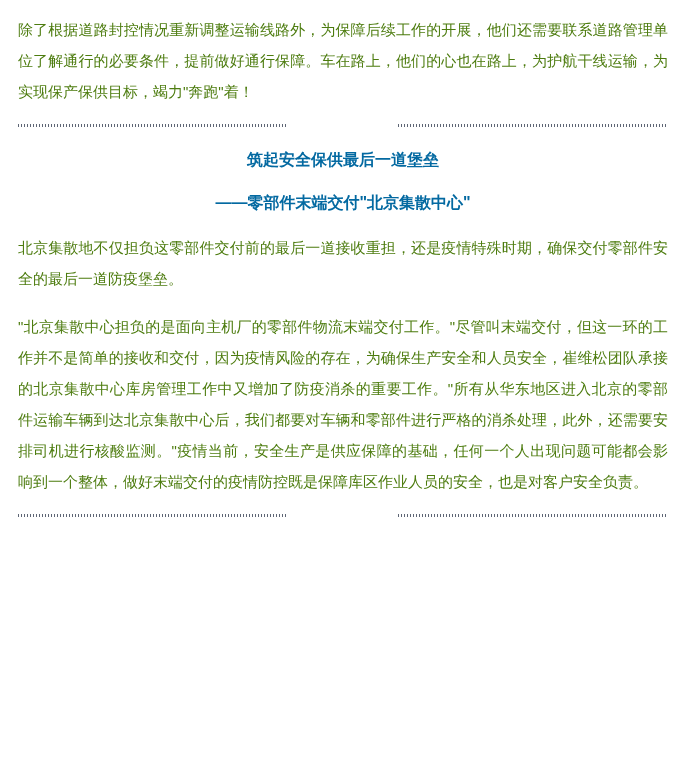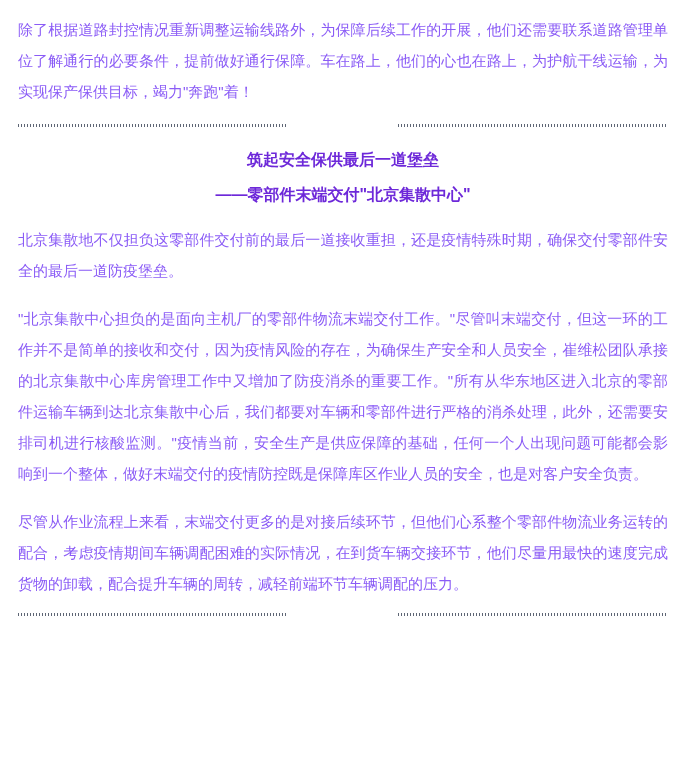--- a/index.html
+++ b/index.html
@@ -14,21 +14,21 @@
   .page {
     box-sizing: border-box;
     width: 686px;
     min-height: 781px;
     padding: 14px 18px 8px 18px;
     background: #ffffff;
   }
   p.body-text {
     font-size: 15px;
     line-height: 31px;
-    color: #8b5cf6;
+    color: #4d7c0f;
     text-align: justify;
     text-justify: inter-ideograph;
     word-break: break-all;
     margin: 0 0 17px 0;
   }
   p.body-text.tight {
     margin-bottom: 14px;
   }
   .divider {
     display: flex;
@@ -45,24 +45,24 @@
     height: 3px;
     background-image: repeating-linear-gradient(
       to right,
       #5e6675 0, #5e6675 1px,
       transparent 1px, transparent 3px
     );
   }
   h2.section-title, h3.section-subtitle {
     font-size: 16px;
     font-weight: bold;
-    color: #6d28d9;
+    color: #0369a1;
     text-align: center;
     line-height: 31px;
-    margin: 4px;
+    margin: 12px;
   }
   h3.section-subtitle {
     margin-bottom: 14px;
   }
 </style>
 </head>
 <body>
 
 <div class="page">
 
@@ -76,20 +76,19 @@
   <h2 class="section-title">筑起安全保供最后一道堡垒</h2>
 
   <h3 class="section-subtitle">——零部件末端交付"北京集散中心"</h3>
 
 
 
   <p class="body-text">北京集散地不仅担负这零部件交付前的最后一道接收重担，还是疫情特殊时期，确保交付零部件安全的最后一道防疫堡垒。</p>
 
   <p class="body-text">"北京集散中心担负的是面向主机厂的零部件物流末端交付工作。"尽管叫末端交付，但这一环的工作并不是简单的接收和交付，因为疫情风险的存在，为确保生产安全和人员安全，崔维松团队承接的北京集散中心库房管理工作中又增加了防疫消杀的重要工作。"所有从华东地区进入北京的零部件运输车辆到达北京集散中心后，我们都要对车辆和零部件进行严格的消杀处理，此外，还需要安排司机进行核酸监测。"疫情当前，安全生产是供应保障的基础，任何一个人出现问题可能都会影响到一个整体，做好末端交付的疫情防控既是保障库区作业人员的安全，也是对客户安全负责。</p>
 
-  <p class="body-text tight">尽管从作业流程上来看，末端交付更多的是对接后续环节，但他们心系整个零部件物流业务运转的配合，考虑疫情期间车辆调配困难的实际情况，在到货车辆交接环节，他们尽量用最快的速度完成货物的卸载，配合提升车辆的周转，减轻前端环节车辆调配的压力。</p>
 
   <div class="divider bottom">
     <span class="divider-seg"></span>
     <span class="divider-seg"></span>
   </div>
 
 </div>
 
 </body></html>

